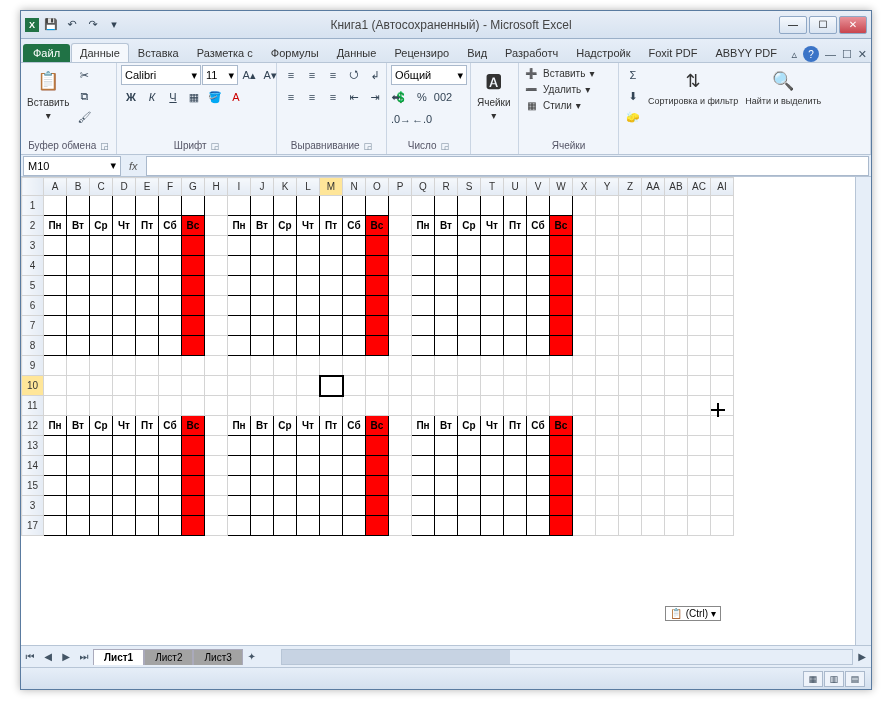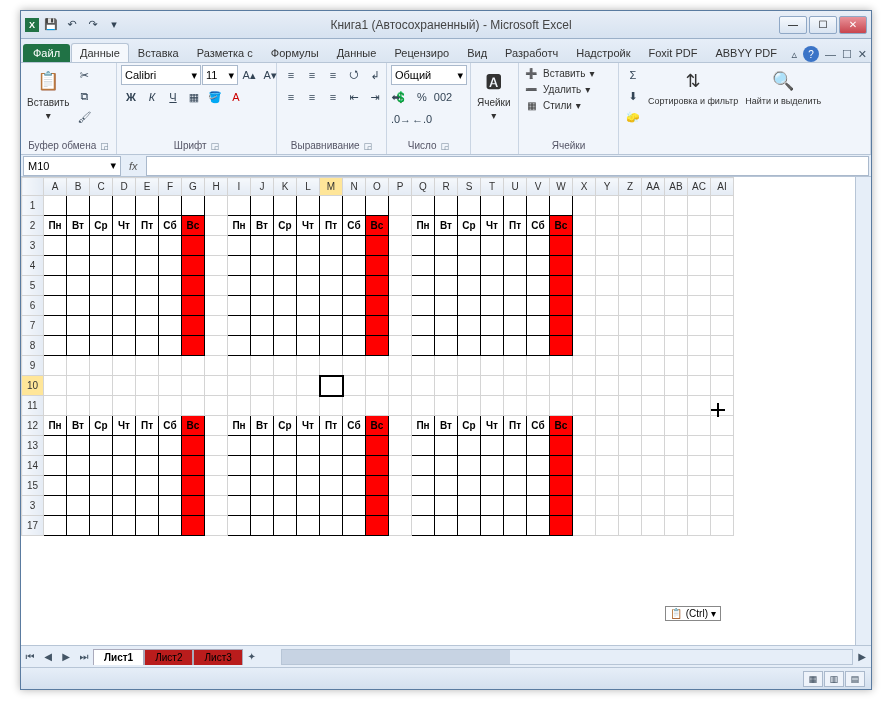--- a/index.html
+++ b/index.html
@@ -53,21 +53,21 @@
 .grid td { height: 20px; }
 .cal-border { border: 1px solid #000 !important; }
 .cal-header { font-weight: bold; }
 .cal-red { background: #ff0000 !important; color: #000; }
 .sel-cell { outline: 2px solid #000; outline-offset: -1px; }
 
 .sheet-tabs { height: 22px; background: #e6eef8; border-top: 1px solid #b7c5d6; display: flex; align-items: center; font-size: 10px; }
 .nav-btn { width: 18px; height: 18px; display: flex; align-items: center; justify-content: center; color: #456; cursor: pointer; }
 .sh-tab { padding: 2px 10px; background: #fff; border: 1px solid #aab; border-bottom: none; cursor: pointer; }
 .sh-tab.active { font-weight: bold; background: #fff; }
-.sh-tab.inactive { background: #b91c1c; }
+.sh-tab.inactive { background: #a3a3a3; }
 .hscroll { flex: 1; margin-left: 20px; height: 16px; background: #e6eef8; border: 1px solid #b7c5d6; position: relative; }
 .hscroll-thumb { position: absolute; left: 0; width: 40%; height: 100%; background: #c7d3e3; }
 .paste-opt { position: absolute; right: 150px; bottom: 24px; background: #fff; border: 1px solid #888; font-size: 10px; padding: 1px 4px; display: flex; align-items: center; gap: 3px; cursor: pointer; }
 
 .statusbar { height: 22px; background: linear-gradient(#e6eef8, #d4e0ee); border-top: 1px solid #b7c5d6; display: flex; align-items: center; font-size: 10px; color: #345; padding: 0 6px; gap: 8px; }
 .view-btns { margin-left: auto; display: flex; gap: 1px; }
 .view-btn { width: 20px; height: 16px; border: 1px solid #aab9cc; background: #eef3fa; display: flex; align-items: center; justify-content: center; cursor: pointer; font-size: 9px; }
 .zoom { display: flex; align-items: center; gap: 4px; }
 .zoom-track { width: 80px; height: 4px; background: #c7d3e3; position: relative; }
 .zoom-thumb { position: absolute; left: 48%; top: -4px; width: 8px; height: 12px; background: #eef3fa; border: 1px solid #789; }

